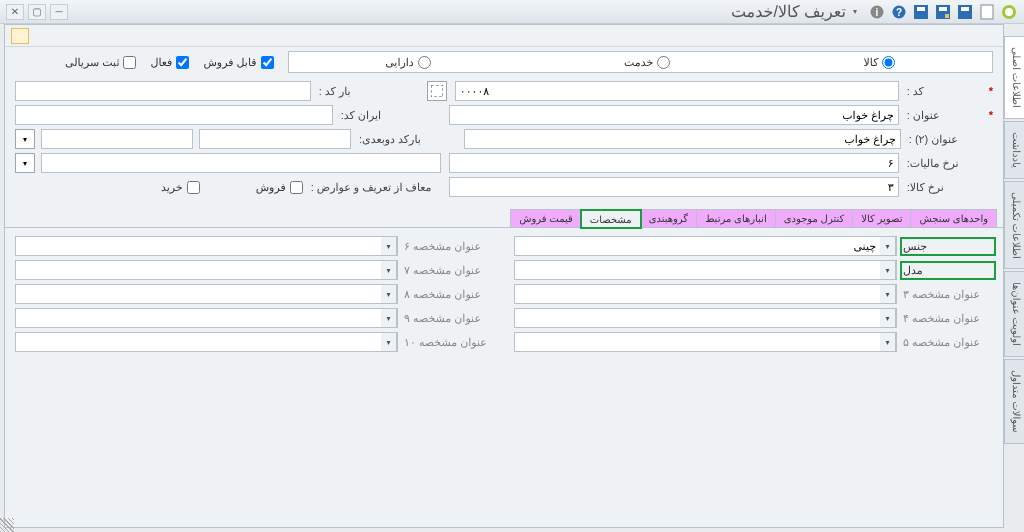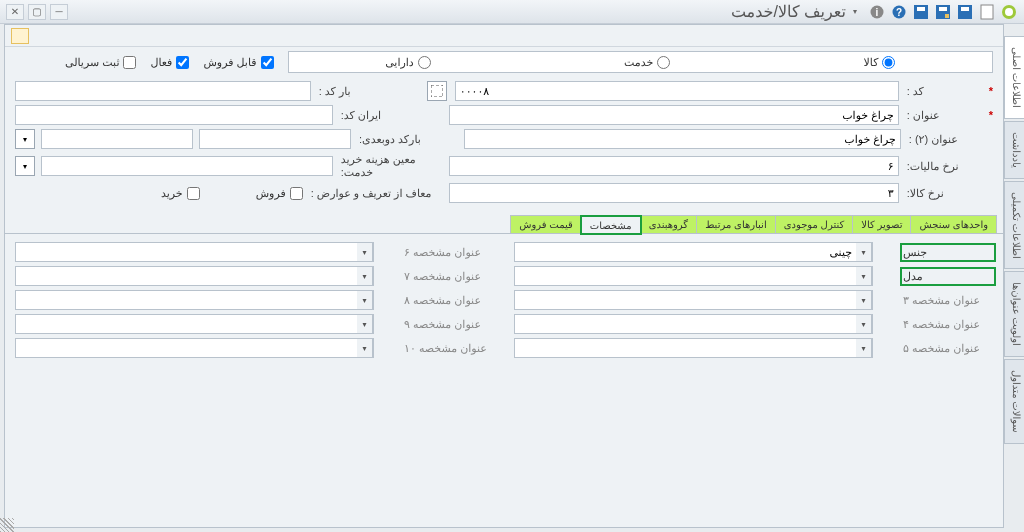--- a/index.html
+++ b/index.html
@@ -35,29 +35,29 @@
 .lbl2 { width: 100px; text-align: left; color: #444; }
 .req { color: #c00; margin-left: 4px; font-weight: bold; }
 .inp { height: 20px; border: 1px solid #b8c2cc; background: #fff; padding: 0 4px; font-family: inherit; font-size: 11px; }
 .inp-wide { flex: 1; }
 .inp-code { width: 444px; text-align: left; direction: ltr; }
 .mini-btn { width: 20px; height: 20px; border: 1px solid #9aa6b2; background: #fff; display: flex; align-items: center; justify-content: center; }
 .left-half { flex: 1; display: flex; align-items: center; gap: 6px; }
 
 
 .sub-tabs { display: flex; border-bottom: 1px solid #b8c2cc; margin: 4px 0 0 0; padding: 0 6px; gap: 0; }
-.sub-tab { padding: 3px 8px; border: 1px solid #b8c2cc; border-bottom: none; background: #bef264; margin-left: -1px; color: #333; font-size: 10px; }
+.sub-tab { padding: 3px 8px; border: 1px solid #b8c2cc; border-bottom: none; background: #f0abfc; margin-left: -1px; color: #333; font-size: 10px; }
 .sub-tab.active { background: #eef2f5; position: relative; top: 1px; }
 .sub-tab.hl { outline: 2px solid #1a9e3f; outline-offset: -1px; }
 
 
 .specs { display: flex; gap: 20px; padding: 8px 10px; }
 .specs-col { flex: 1; display: flex; flex-direction: column; gap: 4px; }
 .spec-row { display: flex; align-items: center; gap: 6px; }
-.spec-lbl { width: 90px; text-align: left; color: #888; margin-left: 24px; }
+.spec-lbl { width: 90px; text-align: left; color: #888; }
 .spec-lbl.green { outline: 2px solid #1a9e3f; outline-offset: 1px; color: #333; }
 .spec-lbl.dark { color: #333; }
 .spec-combo { flex: 1; height: 20px; border: 1px solid #b8c2cc; background: #fff; display: flex; }
 .spec-combo .val { flex: 1; padding: 0 4px; line-height: 18px; }
 .spec-drop { width: 16px; border-right: 1px solid #b8c2cc; background: #eef2f5; display: flex; align-items: center; justify-content: center; font-size: 8px; color: #555; }
 
 
 .grip { position: absolute; bottom: 0; left: 0; width: 14px; height: 14px; background: repeating-linear-gradient(45deg,#aaa,#aaa 1px,transparent 1px,transparent 3px); }
 
 svg { display:block; }
@@ -189,21 +189,20 @@
       <div class="left-half">
         <input class="inp" style="flex: 1 1 0%;">
         <input class="inp" style="flex: 1 1 0%;">
         <div class="mini-btn" style="font-size:8px">▾</div>
       </div>
     </div>
     <div class="row">
       <span class="req" style="visibility:hidden">*</span>
       <span class="lbl">نرخ مالیات:</span>
       <input class="inp" style="width: 450px; text-align: right;" value="۶">
-      <span class="lbl2">معین هزینه خرید خدمت:</span>
       <div class="left-half">
         <input class="inp inp-wide" style="">
         <div class="mini-btn" style="font-size:8px">▾</div>
       </div>
     </div>
     <div class="row">
       <span class="req" style="visibility:hidden">*</span>
       <span class="lbl">نرخ کالا:</span>
       <input class="inp" style="width: 450px; text-align: right;" value="۳">
       <span class="lbl2" style="width:130px">معاف از تعریف و عوارض :</span>

